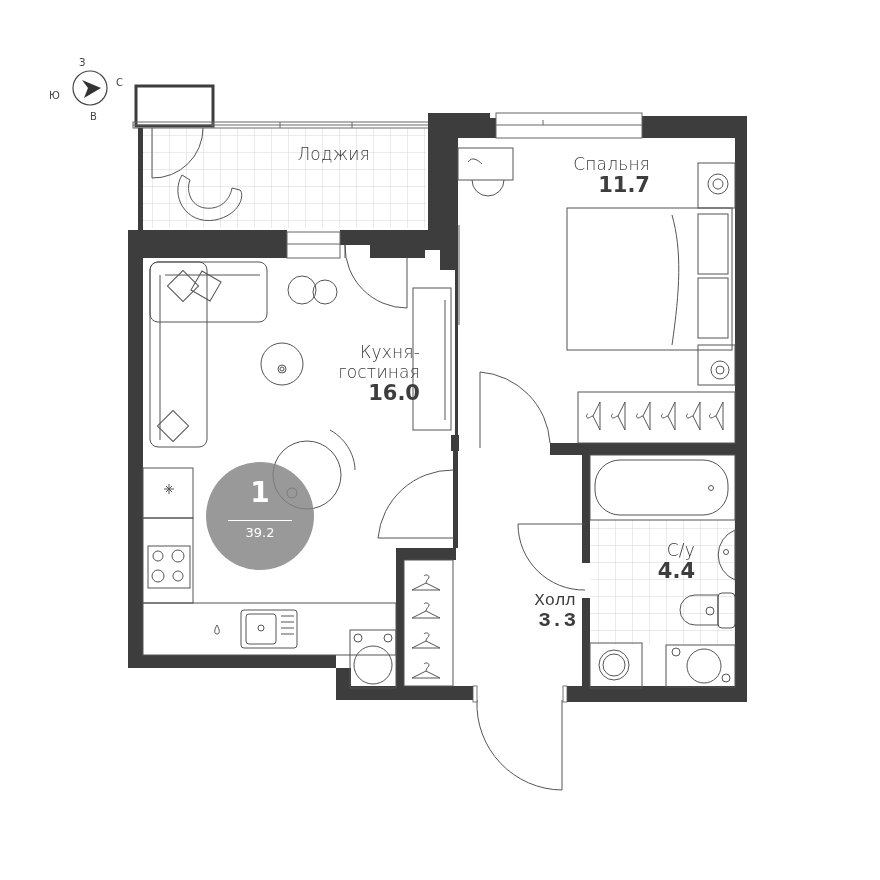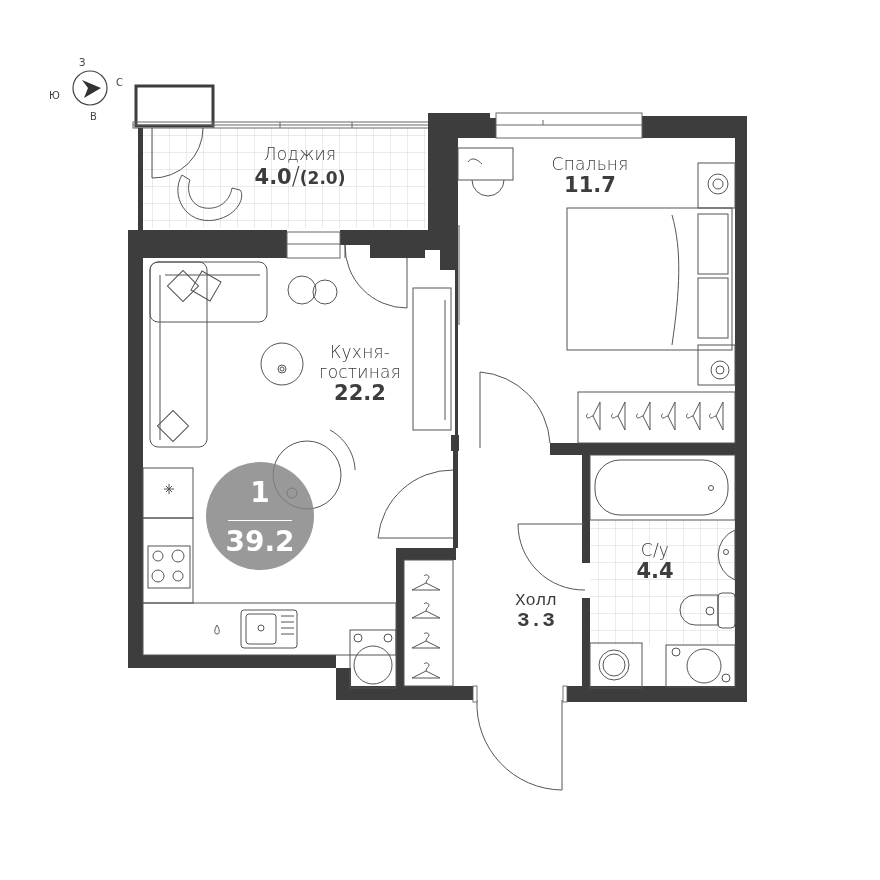--- a/index.html
+++ b/index.html
@@ -1,26 +1,26 @@
 <!DOCTYPE html>
 <html><head>
 <meta charset="utf-8">
 <style>
   html, body { margin:0; padding:0; background:#ffffff; }
   body { width:880px; height:880px; position:relative; overflow:hidden; font-family:"DejaVu Sans", sans-serif; }
   #plan { position:absolute; left:0; top:0; }
-  .lbl { position:absolute; text-align:center; color:#3a3a3a; white-space:nowrap; font-family:"DejaVu Sans", sans-serif; }
+  .lbl { position:absolute; text-align:right; color:#3a3a3a; white-space:nowrap; font-family:"DejaVu Sans", sans-serif; }
   .lbl .name { font-size:17px; font-weight:300; color:#3a3a3a; letter-spacing:0.2px; }
   .lbl .area { font-size:21px; font-weight:bold; color:#3d3d3d; line-height:1.05; }
   .lbl .sub { font-size:17px; font-weight:bold; }
   .compass-letter { position:absolute; font-size:10px; color:#444; font-family:"DejaVu Sans", sans-serif; }
   .badge { position:absolute; left:206px; top:462px; width:108px; height:108px; border-radius:50%; background:rgba(130,130,130,0.82); color:#fff; text-align:center; }
   .badge .rooms { position:absolute; left:0; right:0; top:14px; font-size:28px; font-weight:bold; }
   .badge .line { position:absolute; left:22px; right:22px; top:58px; height:1px; background:#fff; }
-  .badge .total { position:absolute; left:0; right:0; top:63px; font-size:28px; font-weight:bold; }
+  .badge .total { position:absolute; left:0; right:0; top:63px; font-size:13px; font-weight:normal; }
 </style>
 </head>
 <body>
 
 <svg id="plan" width="880" height="880" viewBox="0 0 880 880">
   <defs>
     <pattern id="tile" width="17" height="17" patternUnits="userSpaceOnUse">
       <rect width="17" height="17" fill="#fff"></rect>
       <path d="M17 0 V17 M0 17 H17" stroke="#d8d8d8" stroke-width="1"></path>
     </pattern>
@@ -218,34 +218,31 @@
   </g>
 </svg>
 
 <span class="compass-letter" style="left:79px;top:57px;">З</span>
 <span class="compass-letter" style="left:116px;top:77px;">С</span>
 <span class="compass-letter" style="left:49px;top:90px;">Ю</span>
 <span class="compass-letter" style="left:90px;top:111px;">В</span>
 
 <div class="lbl" style="left:230px;top:144px;width:140px;">
   <div class="name">Лоджия</div>
-  <div class="area">
-    <span>4.0</span><span style="font-weight:300;font-size:24px;">/</span><span class="sub">(2.0)</span>
-  </div>
 </div>
 
 <div class="lbl" style="left:530px;top:154px;width:120px;">
   <div class="name">Спальня</div>
   <div class="area">11.7</div>
 </div>
 
 <div class="lbl" style="left:300px;top:342px;width:120px;">
   <div class="name">Кухня-</div>
   <div class="name">гостиная</div>
-  <div class="area">22.2</div>
+  <div class="area">16.0</div>
 </div>
 
 <div class="lbl" style="left:615px;top:540px;width:80px;">
   <div class="name">С/у</div>
   <div class="area">4.4</div>
 </div>
 
 <div class="lbl" style="left:496px;top:591px;width:80px;font-family:Liberation Mono, monospace;">
   <div class="name">Холл</div>
   <div class="area">3.3</div>

